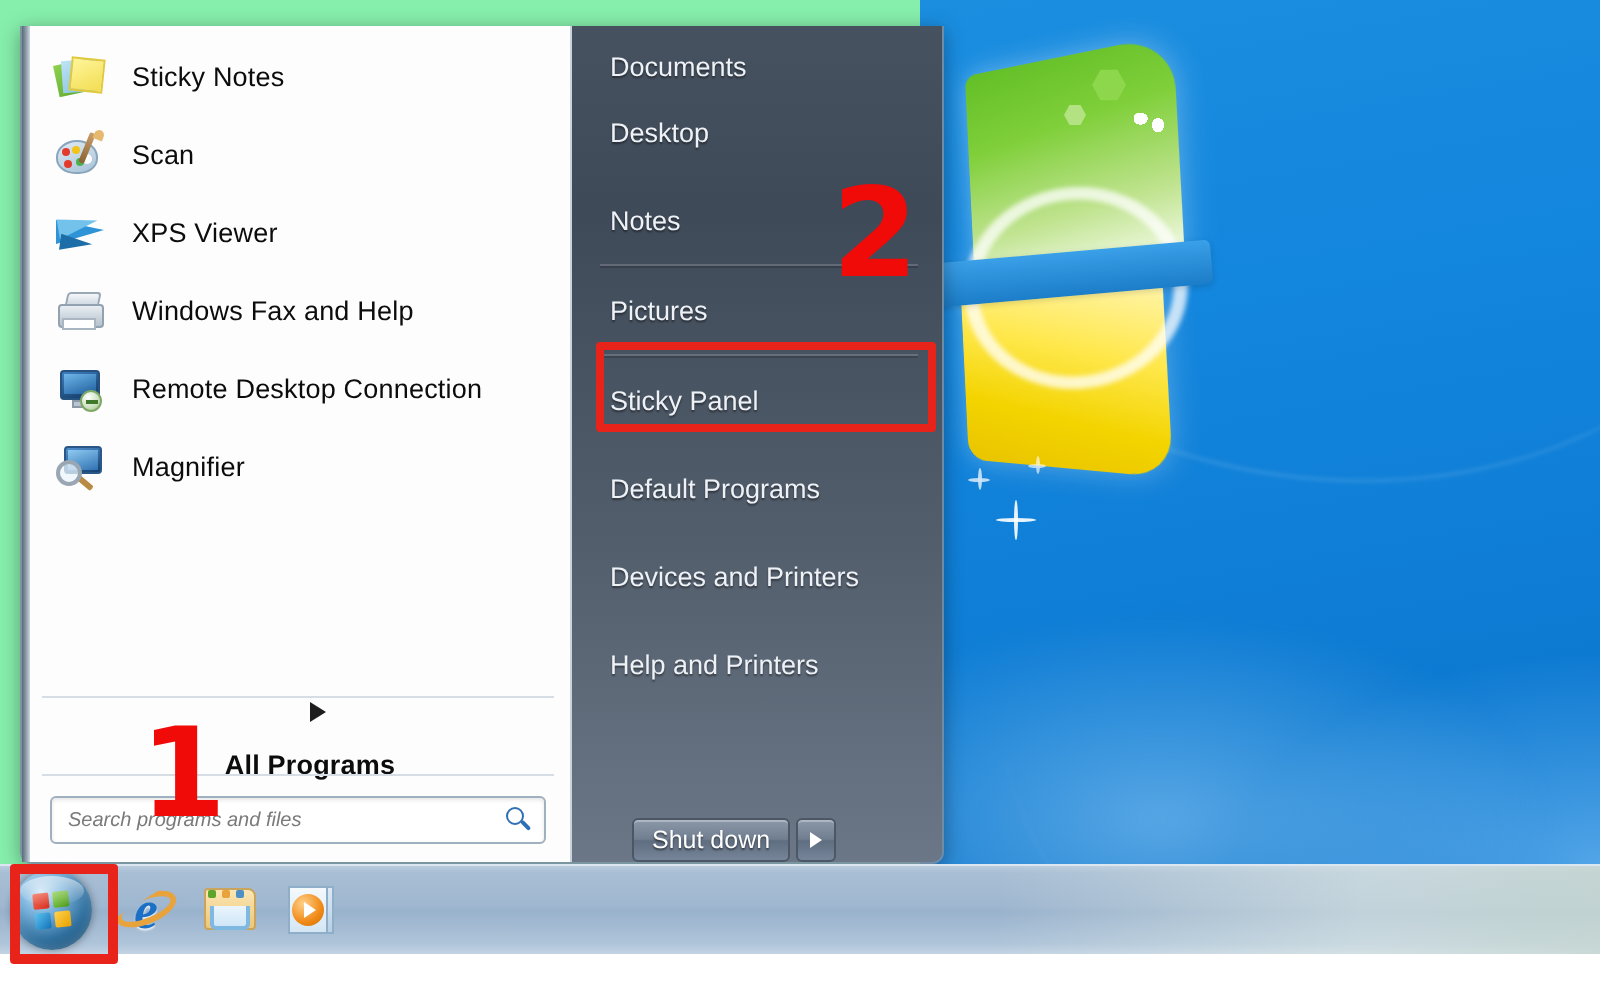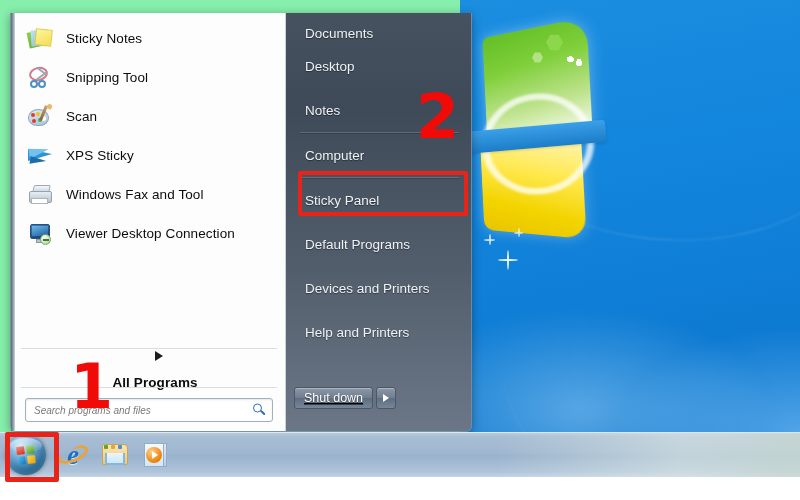--- a/index.html
+++ b/index.html
@@ -147,21 +147,21 @@
   .place-item {
     height:44px; display:flex; align-items:center; padding-left:19px;
     font-size:13.5px; color:#eef2f6; text-shadow:0 1px 1px rgba(0,0,0,.45);
     cursor:default; flex:none;
   }
   .place-item.clipped { height:31px; align-items:flex-end; padding-bottom:3px; }
   .rdiv { height:1px; background:rgba(255,255,255,.16); margin:0 12px 0 14px;
     box-shadow:0 1px 0 rgba(0,0,0,.18); flex:none; }
   .rspacer { flex:1; }
 
-  .shutdown-bar { height:44px; display:flex; align-items:flex-start; padding-left:8px; flex:none;text-decoration:underline; }
+  .shutdown-bar { height:44px; display:flex; align-items:flex-end; padding-left:30px; flex:none; }
   .sd-btn {
     height:22px; display:flex; align-items:center; padding:0 9px;
     font-size:12.5px; color:#fff; text-shadow:0 1px 1px rgba(0,0,0,.5);
     background:linear-gradient(180deg,#8b98a8 0%, #707e90 48%, #5f6d80 52%, #77859a 100%);
     border:1px solid #4b5765; border-radius:3px;
     box-shadow:inset 0 1px 0 rgba(255,255,255,.3);
   }
   .sd-arrow {
     width:20px; height:22px; margin-left:3px; display:flex;
     align-items:center; justify-content:center;
@@ -336,30 +336,20 @@
 
         <div class="prog-item">
           <span class="prog-icon ic-sticky">
             <i class="s1"></i>
               <i class="s2"></i>
               <i class="s3"></i>
           </span>
           <span class="prog-label">Sticky Notes</span>
         </div>
 
-        <div class="prog-item">
-          <span class="prog-icon ic-snip">
-            <i class="ring"></i>
-              <i class="bl1"></i>
-              <i class="bl2"></i>
-              <i class="h1"></i>
-              <i class="h2"></i>
-          </span>
-          <span class="prog-label">Snipping Tool</span>
-        </div>
 
         <div class="prog-item">
           <span class="prog-icon ic-paint">
             <i class="pal"></i>
               <i class="hole"></i>
             <i class="d d1"></i>
               <i class="d d2"></i>
               <i class="d d3"></i>
               <i class="d d4"></i>
             <i class="brush"></i>
@@ -367,42 +357,51 @@
           </span>
           <span class="prog-label">Scan</span>
         </div>
 
         <div class="prog-item">
           <span class="prog-icon ic-xps">
             <i class="p1"></i>
               <i class="p2"></i>
               <i class="p3"></i>
           </span>
-          <span class="prog-label">XPS Sticky</span>
+          <span class="prog-label">XPS Viewer</span>
         </div>
 
         <div class="prog-item">
           <span class="prog-icon ic-fax">
             <i class="top"></i>
               <i class="body"></i>
               <i class="pg"></i>
           </span>
-          <span class="prog-label">Windows Fax and Tool</span>
+          <span class="prog-label">Windows Fax and Help</span>
         </div>
 
         <div class="prog-item">
           <span class="prog-icon ic-rdc">
             <i class="mon"></i>
               <i class="scr"></i>
               <i class="st"></i>
               <i class="badge"></i>
           </span>
-          <span class="prog-label">Viewer Desktop Connection</span>
-        </div>
-
+          <span class="prog-label">Remote Desktop Connection</span>
+        </div>
+
+        <div class="prog-item">
+          <span class="prog-icon ic-mag">
+            <i class="mon"></i>
+              <i class="scr"></i>
+              <i class="hdl"></i>
+              <i class="lens"></i>
+          </span>
+          <span class="prog-label">Magnifier</span>
+        </div>
 
       </div>
 
       <div class="divider"></div>
 
       <div class="allprog">
         <span class="arrow-right"></span>
         <span class="prog-label">All Programs</span>
       </div>
 
@@ -430,21 +429,21 @@
         <span>Desktop</span>
       </div>
 
       <div class="place-item">
         <span>Notes</span>
       </div>
 
       <div class="rdiv"></div>
 
       <div class="place-item">
-        <span>Computer</span>
+        <span>Pictures</span>
       </div>
 
       <div class="rdiv"></div>
 
       <div class="place-item">
         <span>Sticky Panel</span>
       </div>
 
       <div class="place-item">
         <span>Default Programs</span>

